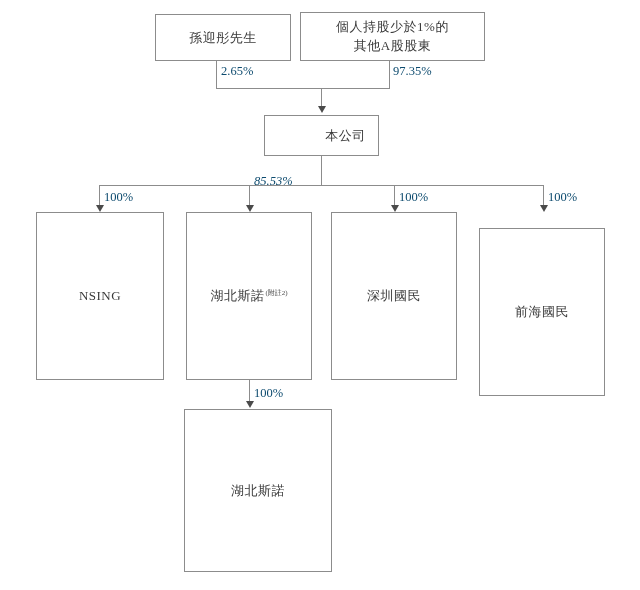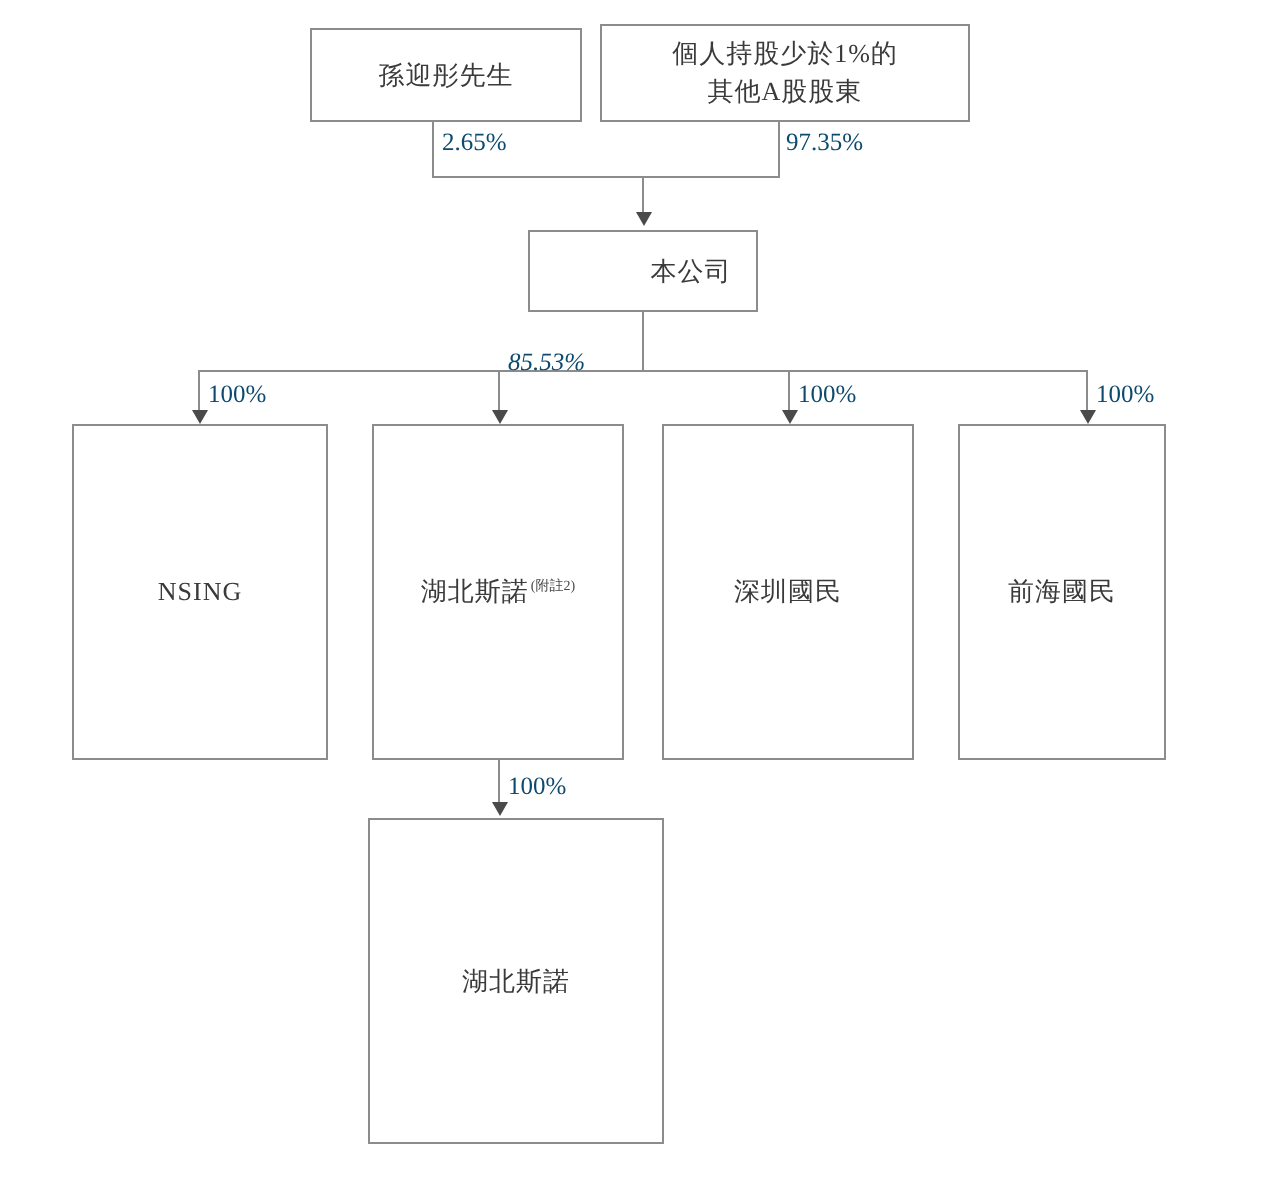--- a/index.html
+++ b/index.html
@@ -128,21 +128,21 @@
   <div class="node" style="left:186px; top:212px; width:126px; height:168px;">
     <span class="node-label">
       <span>湖北斯諾</span><span class="node-note">(附註2)</span>
     </span>
   </div>
 
   <div class="node" style="left:331px; top:212px; width:126px; height:168px;">
     <span class="node-label">深圳國民</span>
   </div>
 
-  <div class="node" style="left:479px; top:212px; width:104px; height:168px;">
+  <div class="node" style="left:479px; top:228px; width:126px; height:168px;">
     <span class="node-label">前海國民</span>
   </div>
 
   <div class="vline" style="left:249px; top:380px; height:23px;"></div>
   <div class="arrow" style="left:246px; top:401px;"></div>
   <div class="edge-label" style="left:254px; top:386px;">100%</div>
 
   <div class="node" style="left:184px; top:409px; width:148px; height:163px;">
     <span class="node-label">湖北斯諾</span>
   </div>

